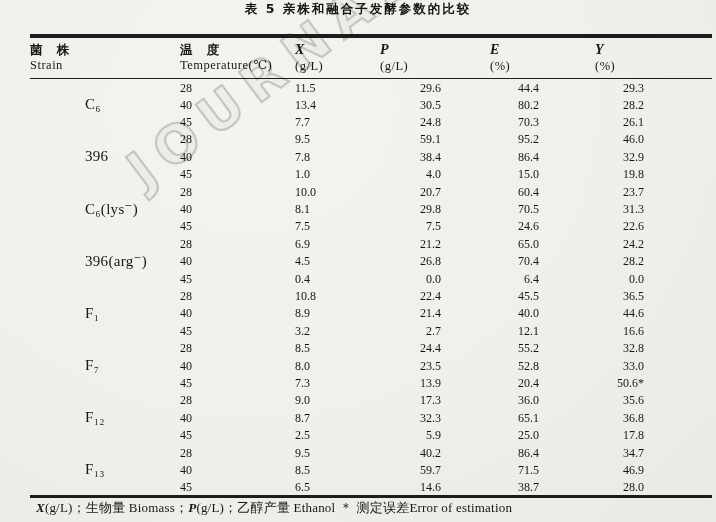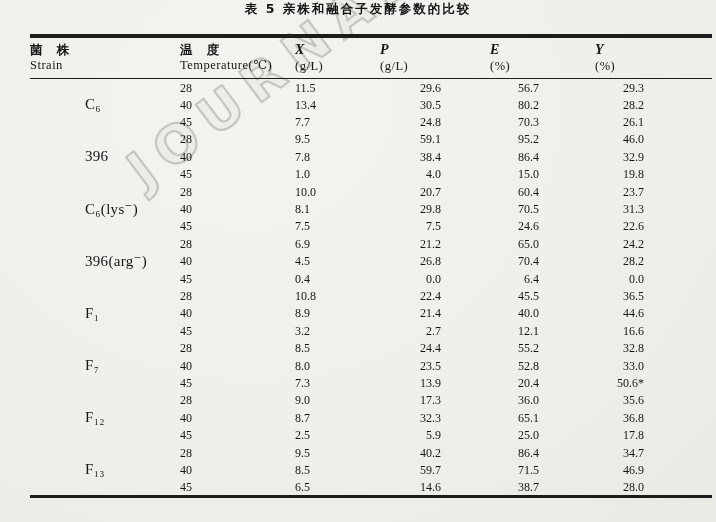--- a/index.html
+++ b/index.html
@@ -126,21 +126,21 @@
           <div class="h-line2">(%)</div>
         </th>
       </tr>
     </thead>
     <tbody>
         <tr>
           <td rowspan="3" class="strain">C₆</td>
           <td class="temp">28</td>
           <td class="x">11.5</td>
           <td class="p">29.6</td>
-          <td class="e">56.7</td>
+          <td class="e">44.4</td>
           <td class="y">29.3</td>
         </tr>
         <tr>
           <td class="temp">40</td>
           <td class="x">13.4</td>
           <td class="p">30.5</td>
           <td class="e">80.2</td>
           <td class="y">28.2</td>
         </tr>
         <tr>
@@ -300,14 +300,17 @@
         <tr>
           <td class="temp">45</td>
           <td class="x">6.5</td>
           <td class="p">14.6</td>
           <td class="e">38.7</td>
           <td class="y">28.0</td>
         </tr>
       </tbody>
   </table>
 
+  <div class="footnote">
+    <span class="sym">X</span><span>(g/L)；生物量  Biomass；</span><span class="sym">P</span><span>(g/L)；乙醇产量  Ethanol</span><span class="star">＊</span><span>测定误差Error of estimation</span>
+  </div>
 
 </div>
 
 </body></html>

